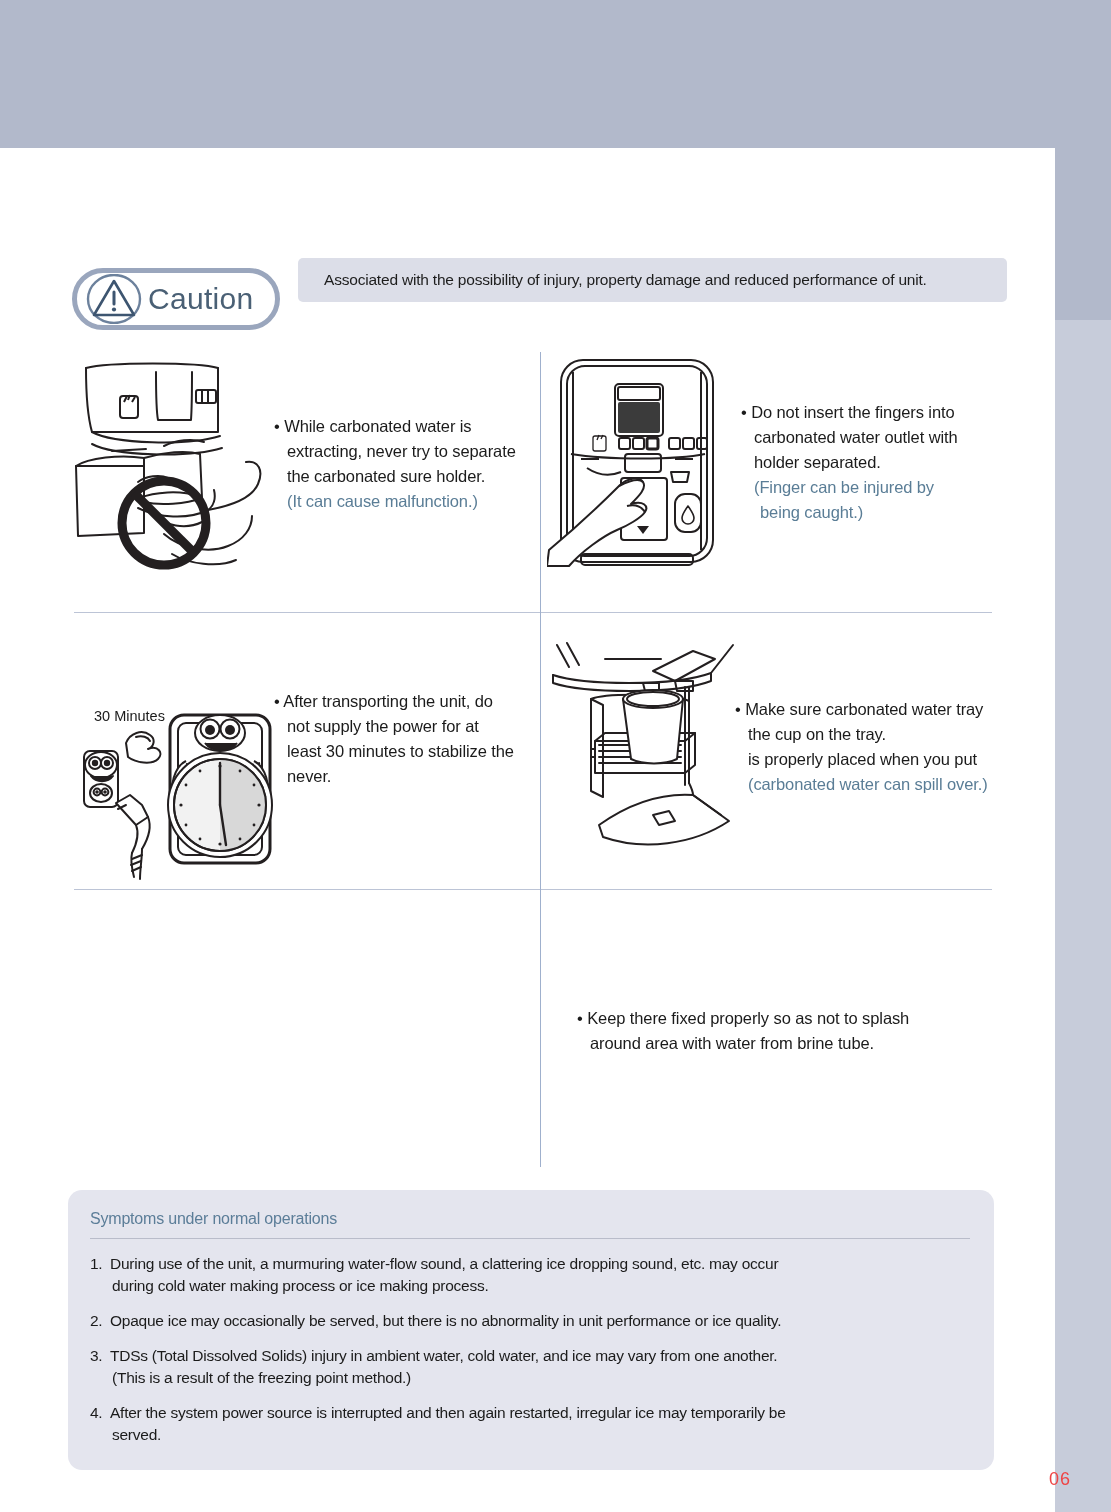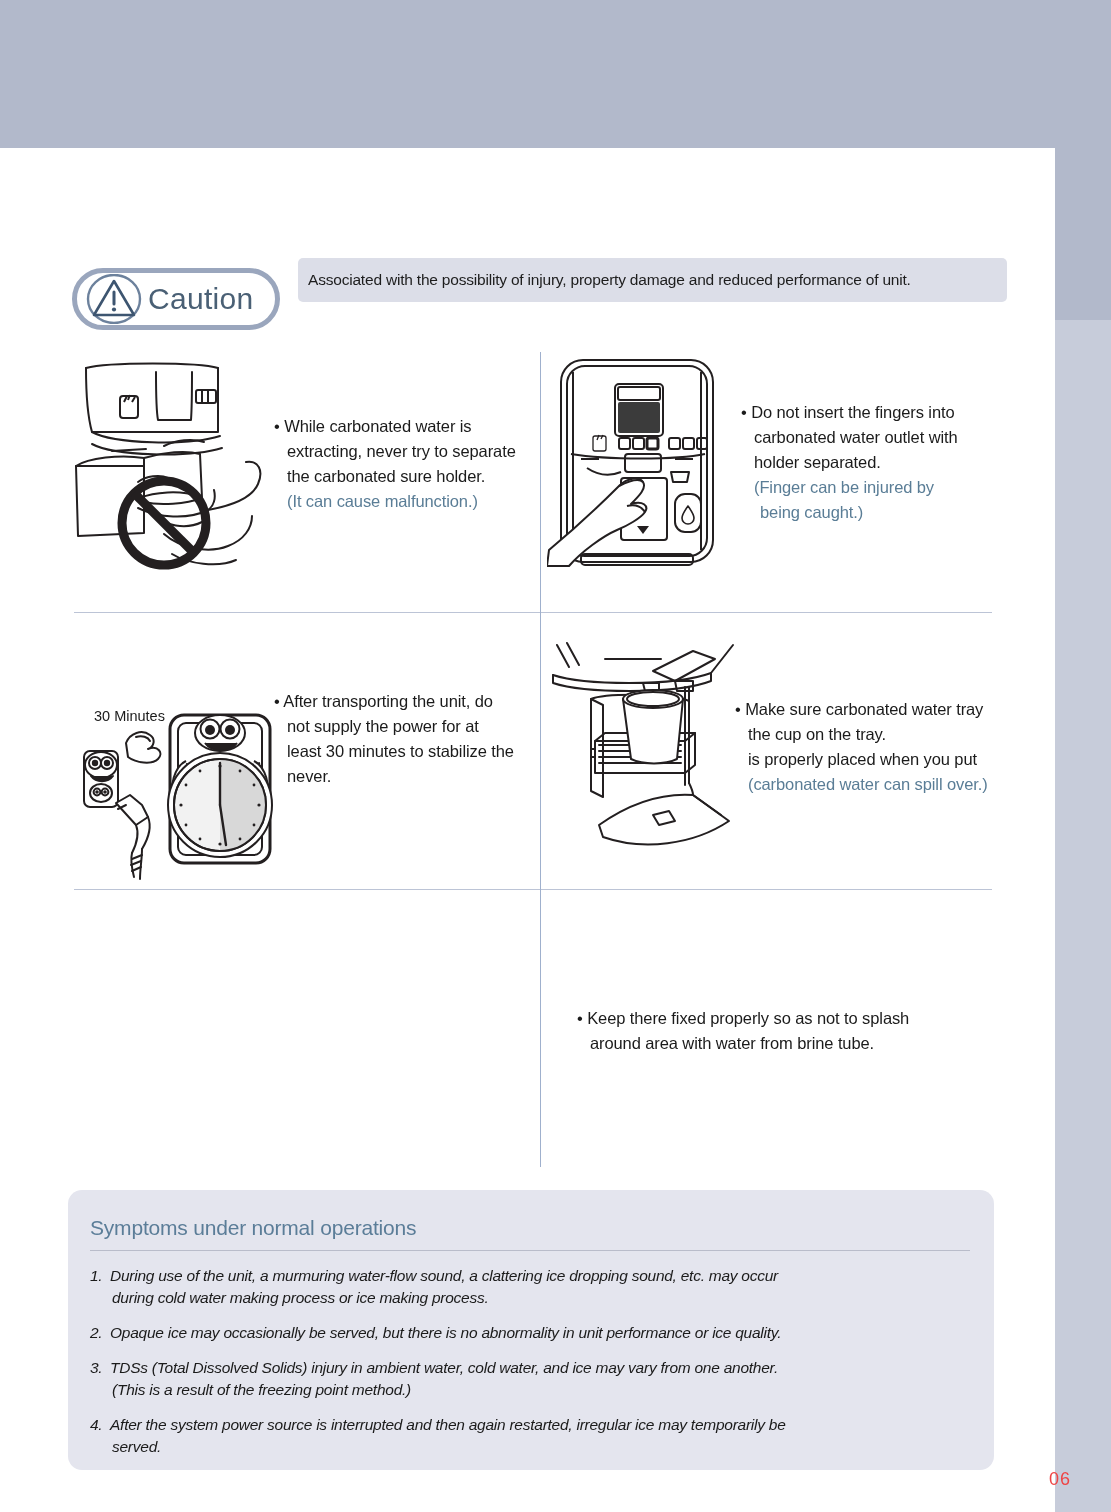--- a/index.html
+++ b/index.html
@@ -48,21 +48,21 @@
   }
   .caution-badge .caution-label{
     font-size:30px;color:#4a6075;margin-left:6px;letter-spacing:.3px;
   }
   .caution-note{
     position:absolute;left:226px;top:6px;width:709px;height:44px;
     background:#dcdee8;border-radius:5px;
     display:flex;align-items:center;
   }
   .caution-note span{
-    font-size:15.5px;color:#1d1d1d;padding-left:10px;letter-spacing:-0.2px;
+    font-size:15.5px;color:#1d1d1d;padding-left:26px;letter-spacing:-0.2px;
   }
 
   
   .grid{
     position:absolute;left:74px;top:352px;width:918px;height:815px;
   }
   .gridline-h{position:absolute;left:0;width:918px;height:1px;background:#bcc4d6;}
   .gridline-h.one{top:260px;}
   .gridline-h.two{top:537px;}
   .gridline-v{position:absolute;left:466px;top:0;width:1px;height:815px;background:#9fb0cd;}
@@ -85,25 +85,25 @@
     position:absolute;font-size:14.5px;color:#1b1b1b;
   }
 
   
   .symptoms{
     position:absolute;left:68px;top:1190px;width:926px;height:280px;
     background:#e4e5ee;border-radius:14px;box-sizing:border-box;
     padding:20px 24px 0 22px;
   }
   .symptoms h2{
-    margin:6px 0 10px 0;font-size:21px;font-weight:normal;color:#5b7d98;
+    margin:0 0 10px 0;font-size:16px;font-weight:normal;color:#5b7d98;
     letter-spacing:-0.2px;
   }
   .symptoms .rule{height:1px;background:#b9bcca;margin:0 0 14px 0;}
-  .symptoms ol{margin:0;padding:0;list-style:none;font-style:italic;}
+  .symptoms ol{margin:0;padding:0;list-style:none;}
   .symptoms li{
     font-size:15.5px;line-height:22px;color:#1b1b1b;margin-bottom:13px;
     padding-left:20px;text-indent:-20px;letter-spacing:-0.25px;
   }
   .symptoms li .num{display:inline-block;width:20px;text-indent:0;}
   .symptoms li .cont{display:block;text-indent:0;padding-left:2px;}
 </style>
 </head>
 <body>
 

